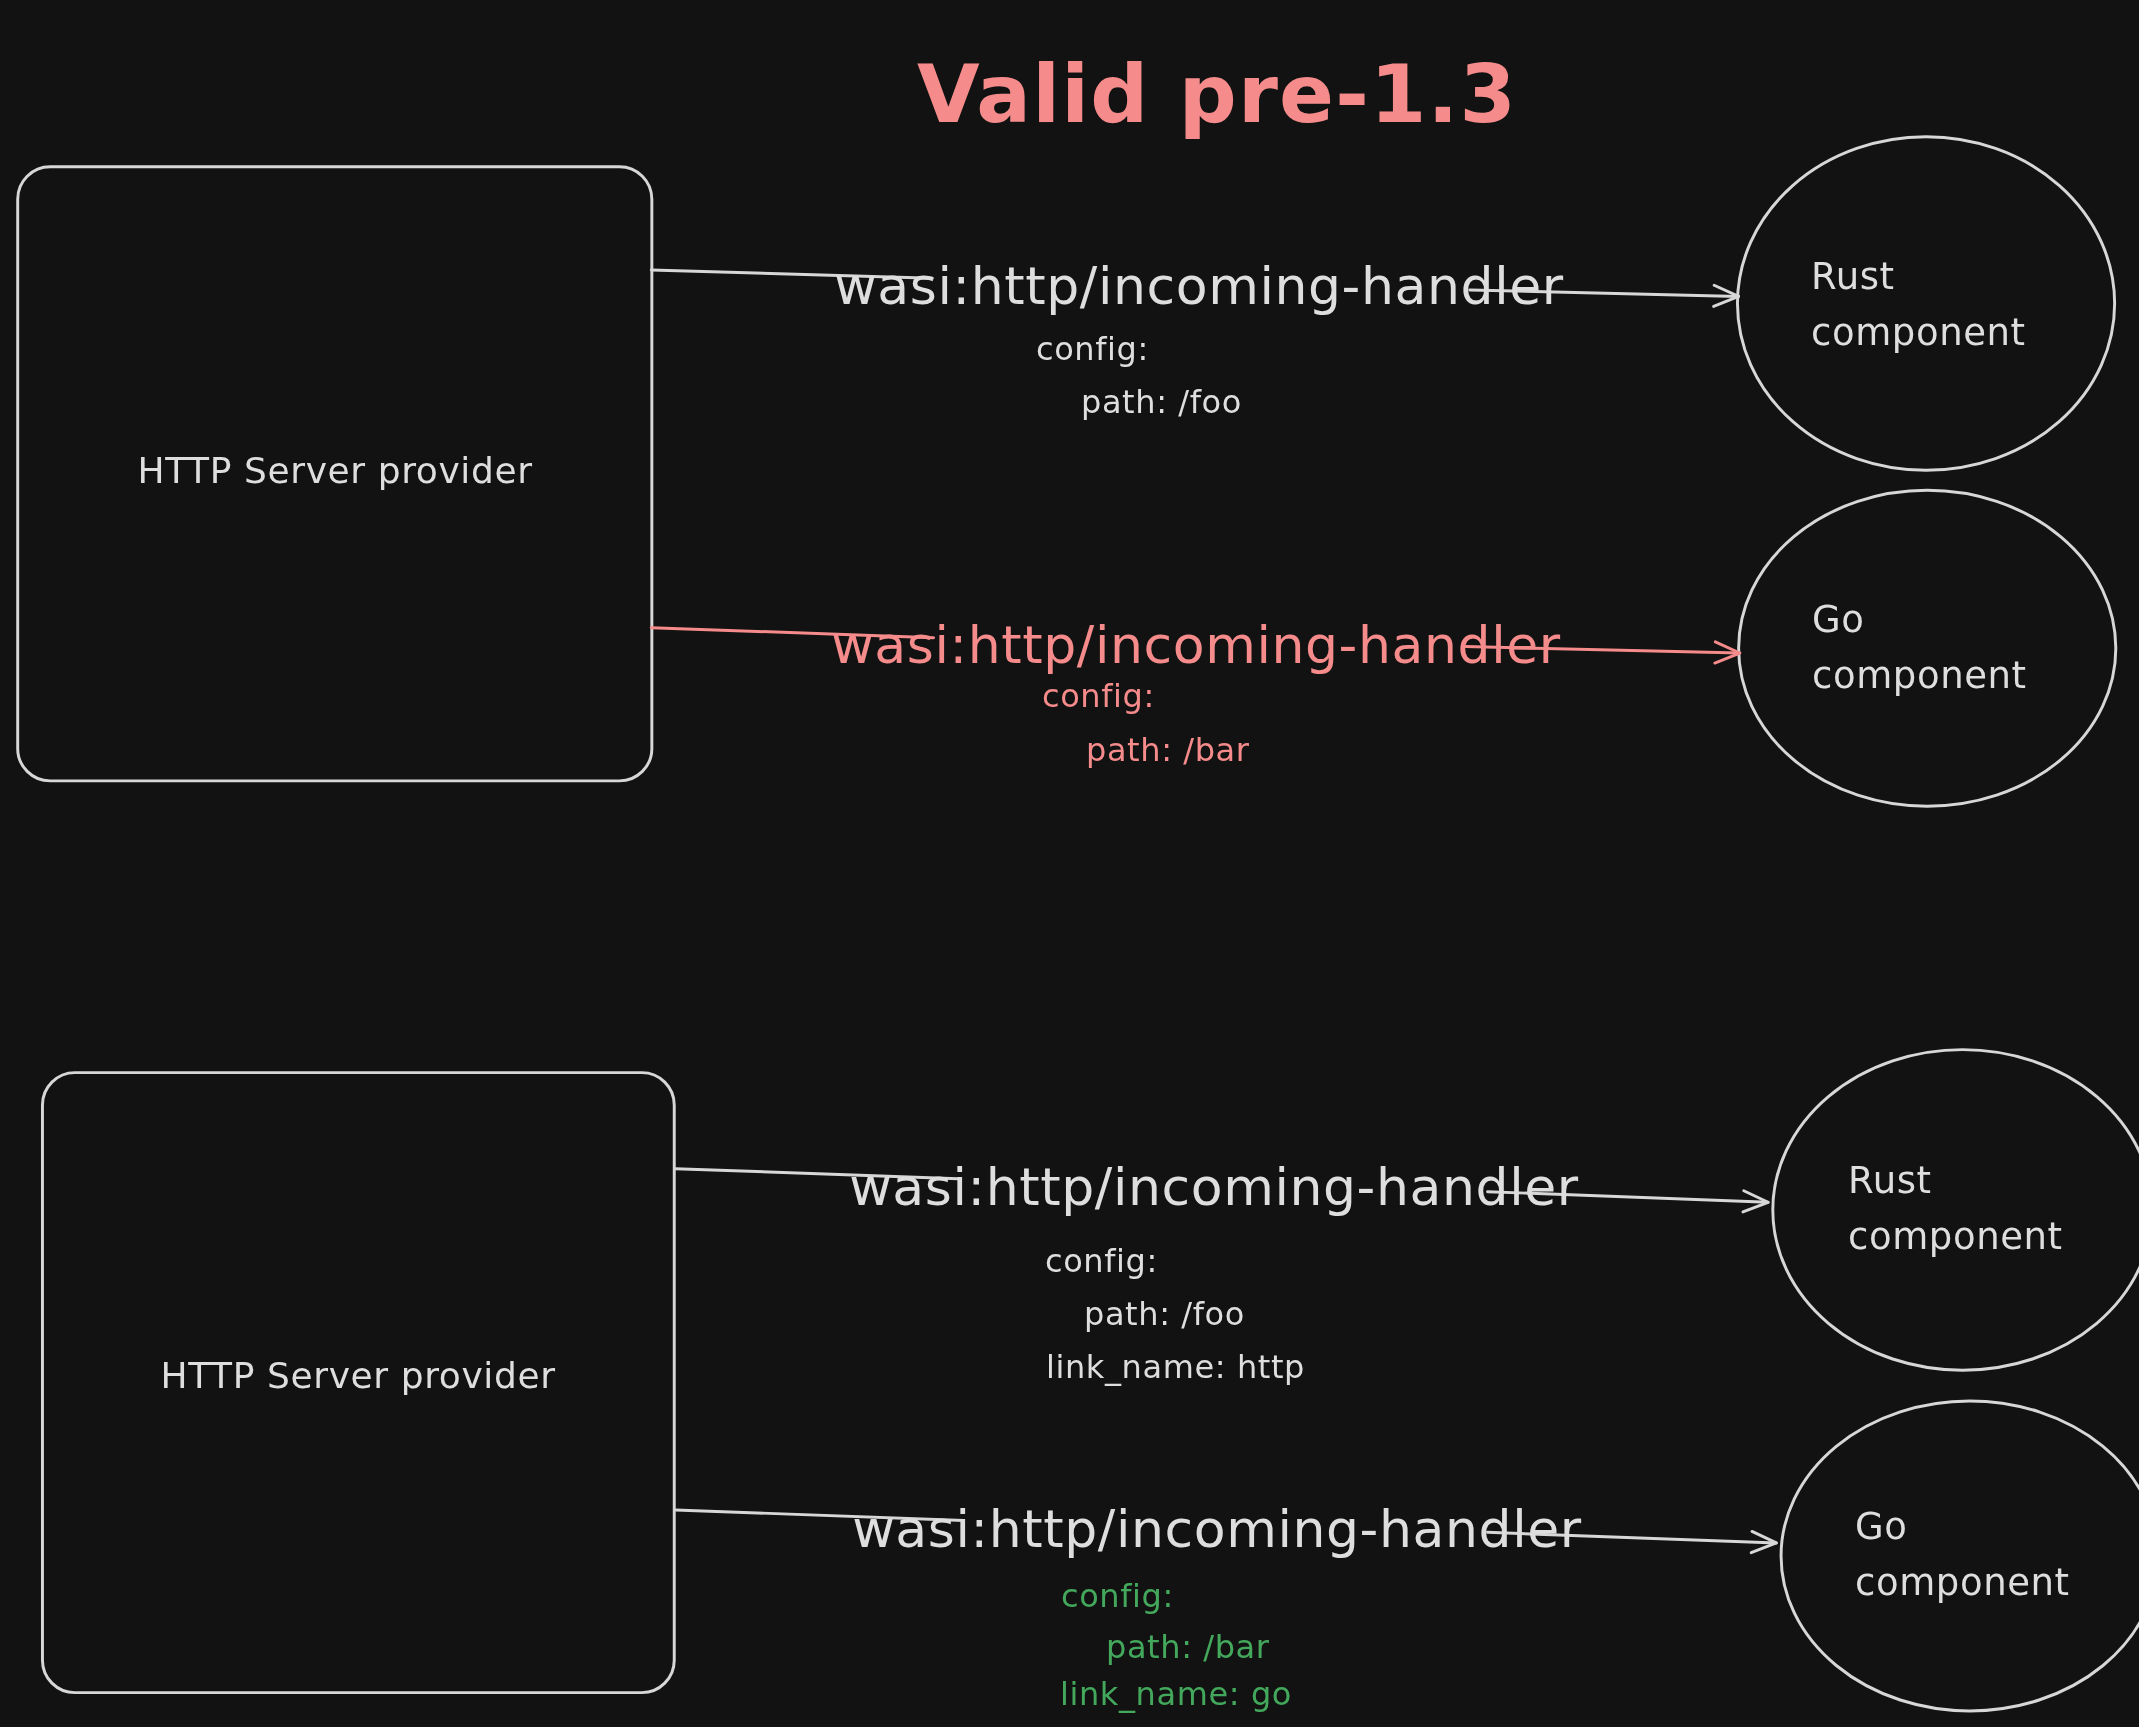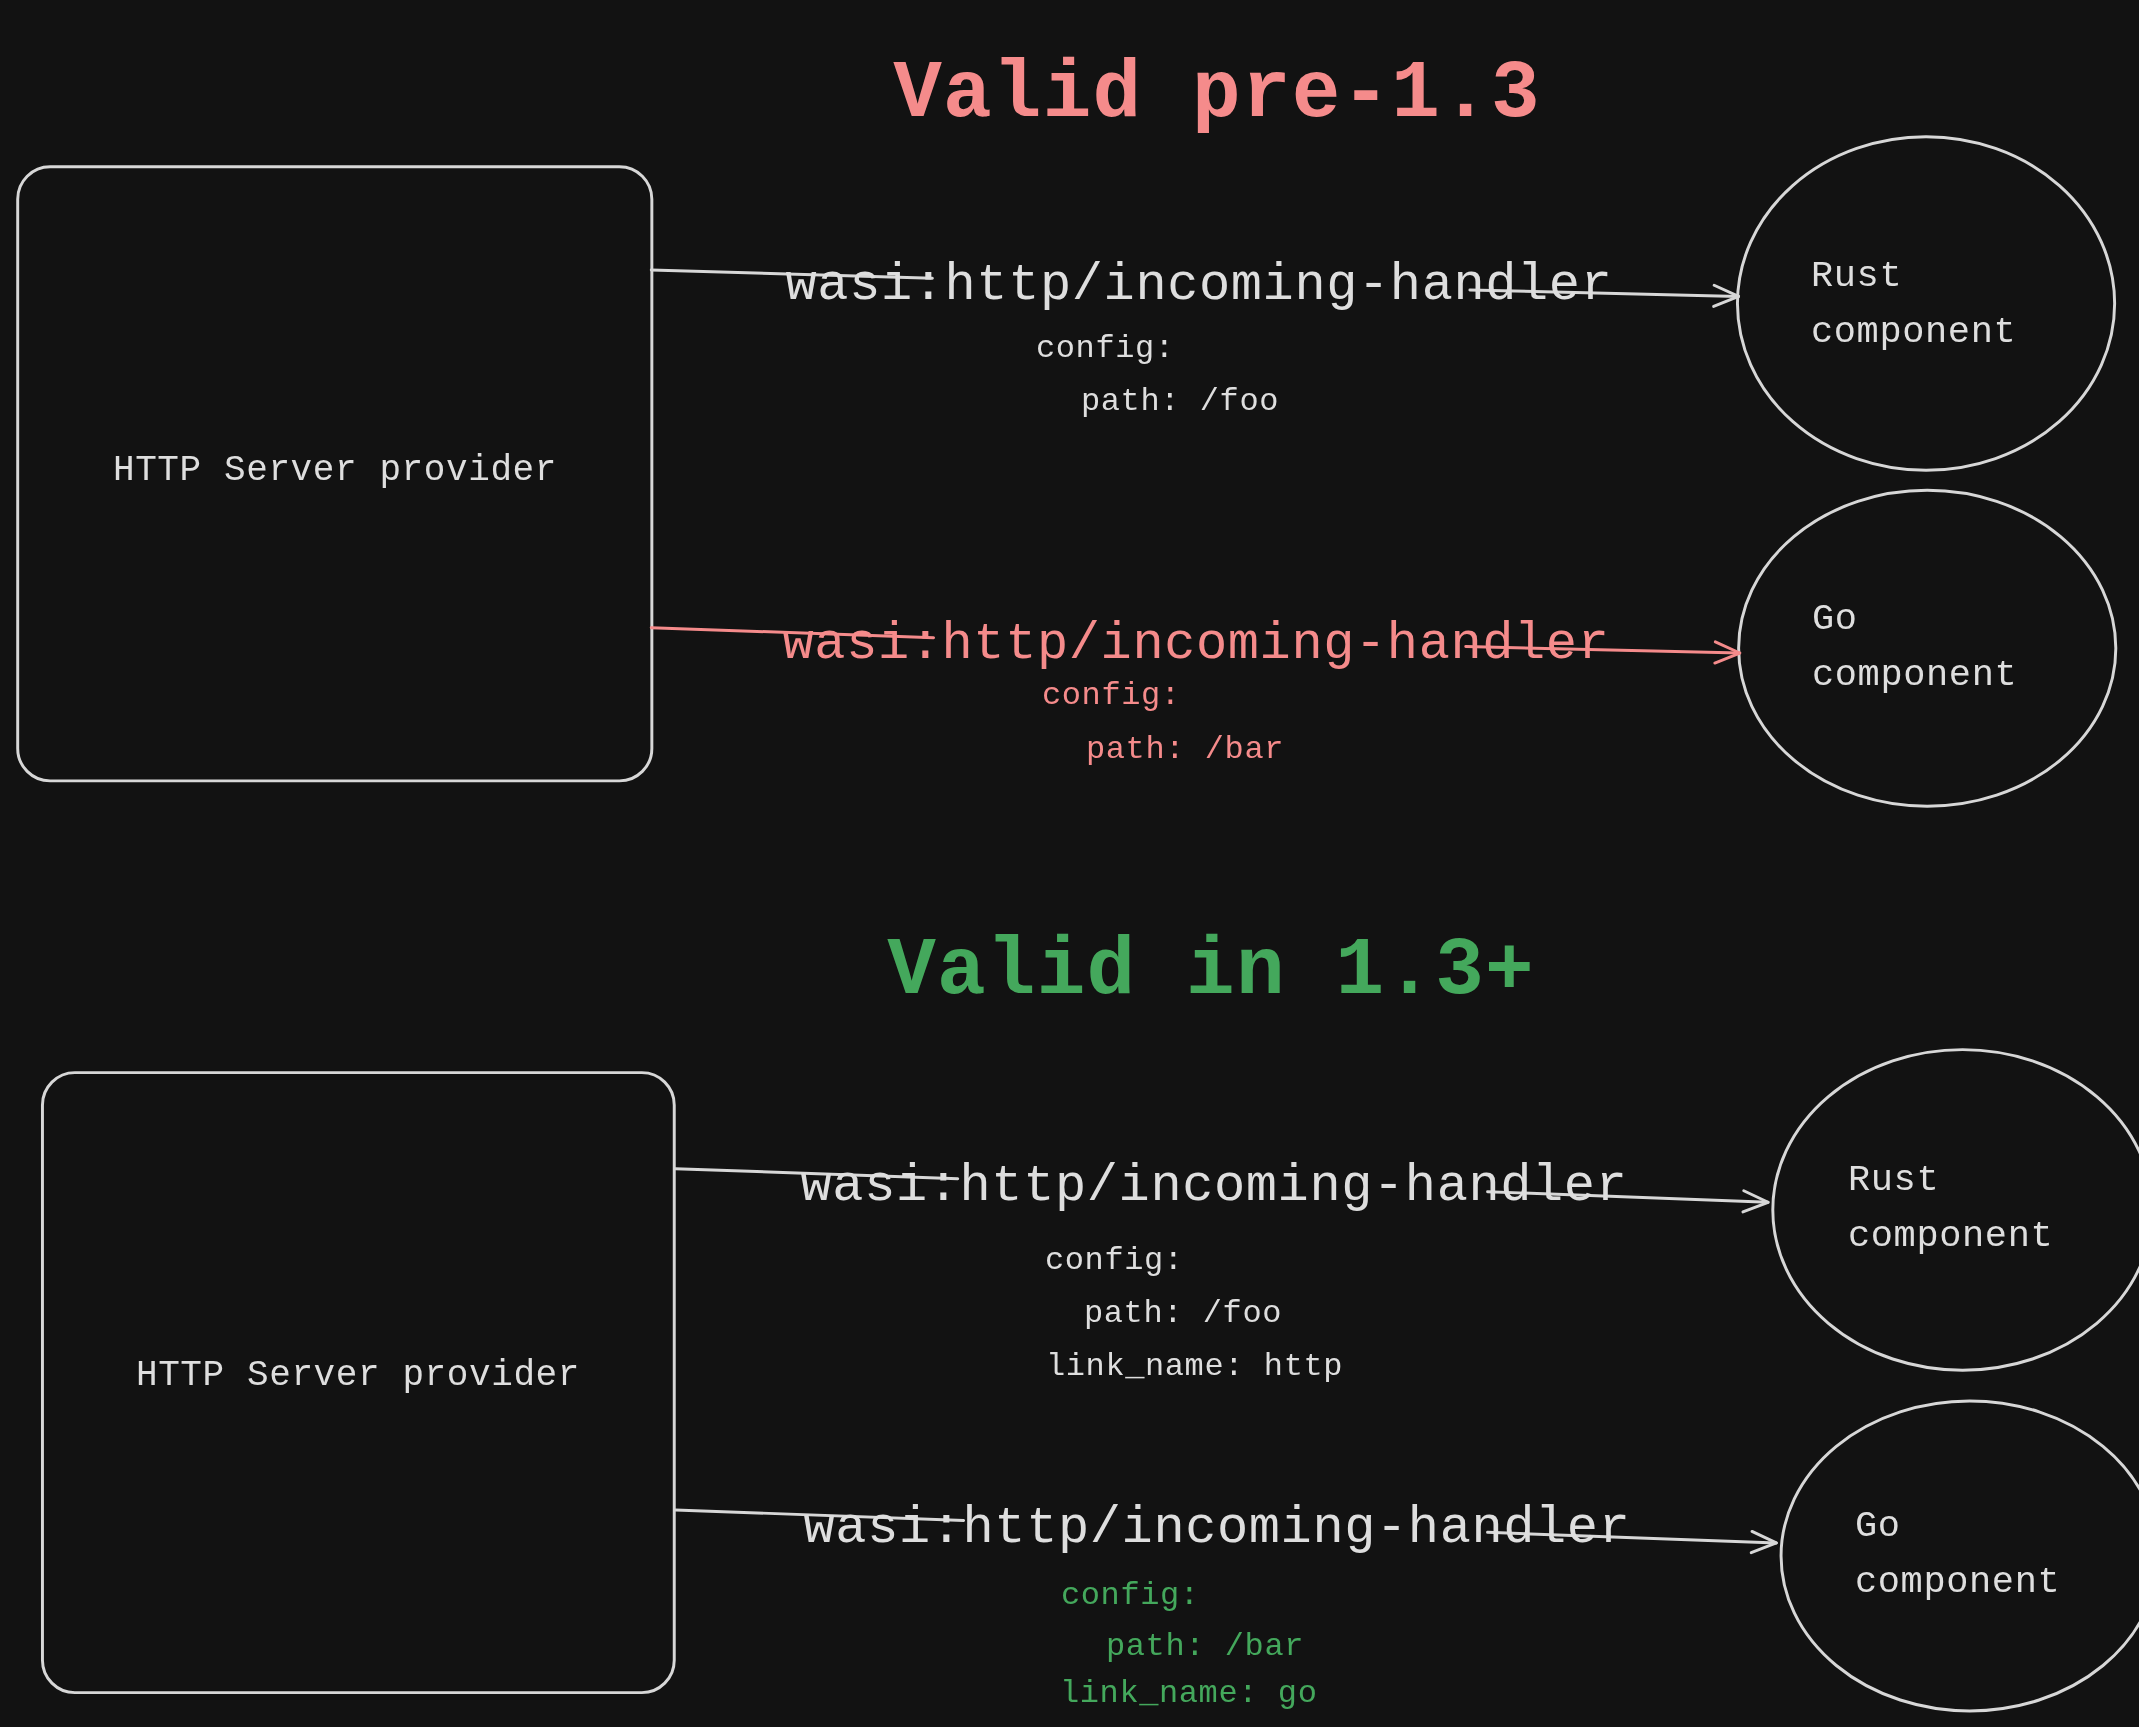--- a/index.html
+++ b/index.html
@@ -11,21 +11,21 @@
   }
   #scene{position:absolute;inset:0;}
   svg#shapes{position:absolute;left:0;top:0;}
   .shape{fill:none;stroke:var(--stroke-light);stroke-width:5;stroke-linecap:round;}
   .shape.red{stroke:var(--accent-red);}
   .ah{fill:none;stroke-width:5;stroke-linecap:round;stroke-linejoin:round;}
   .ah.light{stroke:var(--stroke-light);}
   .ah.red{stroke:var(--accent-red);}
   .lbl{
     position:absolute;color:var(--text-light);
-    line-height:1.2;white-space:pre;letter-spacing:0.6px;font-family:Liberation Mono, monospace;
+    line-height:1.2;white-space:pre;letter-spacing:0.6px;
   }
   .cx{transform:translateX(-50%);text-align:center;}
   .cc{transform:translate(-50%,-50%);text-align:left;}
   .red{color:var(--accent-red);}
   .green{color:var(--accent-green);}
   .f-title{font-size:81px;font-weight:bold;letter-spacing:1.2px;}
   .f-box{font-size:36px;}
   .f-node{font-size:37px;line-height:1.5;white-space:normal;width:230px;}
   .f-if{font-size:52px;}
   .f-cfg{font-size:32px;}
@@ -71,21 +71,20 @@
   <div class="lbl cc f-node" style="left:1927px;top:647px;">Go component</div>
 
   <div class="lbl cx f-if" style="left:1199px;top:255px;">wasi:http/incoming-handler</div>
   <div class="lbl f-cfg" style="left:1036px;top:330px;">config:</div>
   <div class="lbl f-cfg" style="left:1081px;top:383px;">path: /foo</div>
 
   <div class="lbl cx red f-if" style="left:1196px;top:614px;">wasi:http/incoming-handler</div>
   <div class="lbl red f-cfg" style="left:1042px;top:677px;">config:</div>
   <div class="lbl red f-cfg" style="left:1086px;top:731px;">path: /bar</div>
 
-  <div class="lbl cx green f-title" style="left:1211px;top:923px;">Valid in 1.3+</div>
 
   <div class="lbl cc f-box" style="left:358px;top:1376px;">HTTP Server provider</div>
 
   <div class="lbl cc f-node" style="left:1963px;top:1208px;">Rust component</div>
 
   <div class="lbl cc f-node" style="left:1970px;top:1554px;">Go component</div>
 
   <div class="lbl cx f-if" style="left:1214px;top:1156px;">wasi:http/incoming-handler</div>
   <div class="lbl f-cfg" style="left:1045px;top:1242px;">config:</div>
   <div class="lbl f-cfg" style="left:1084px;top:1295px;">path: /foo</div>

